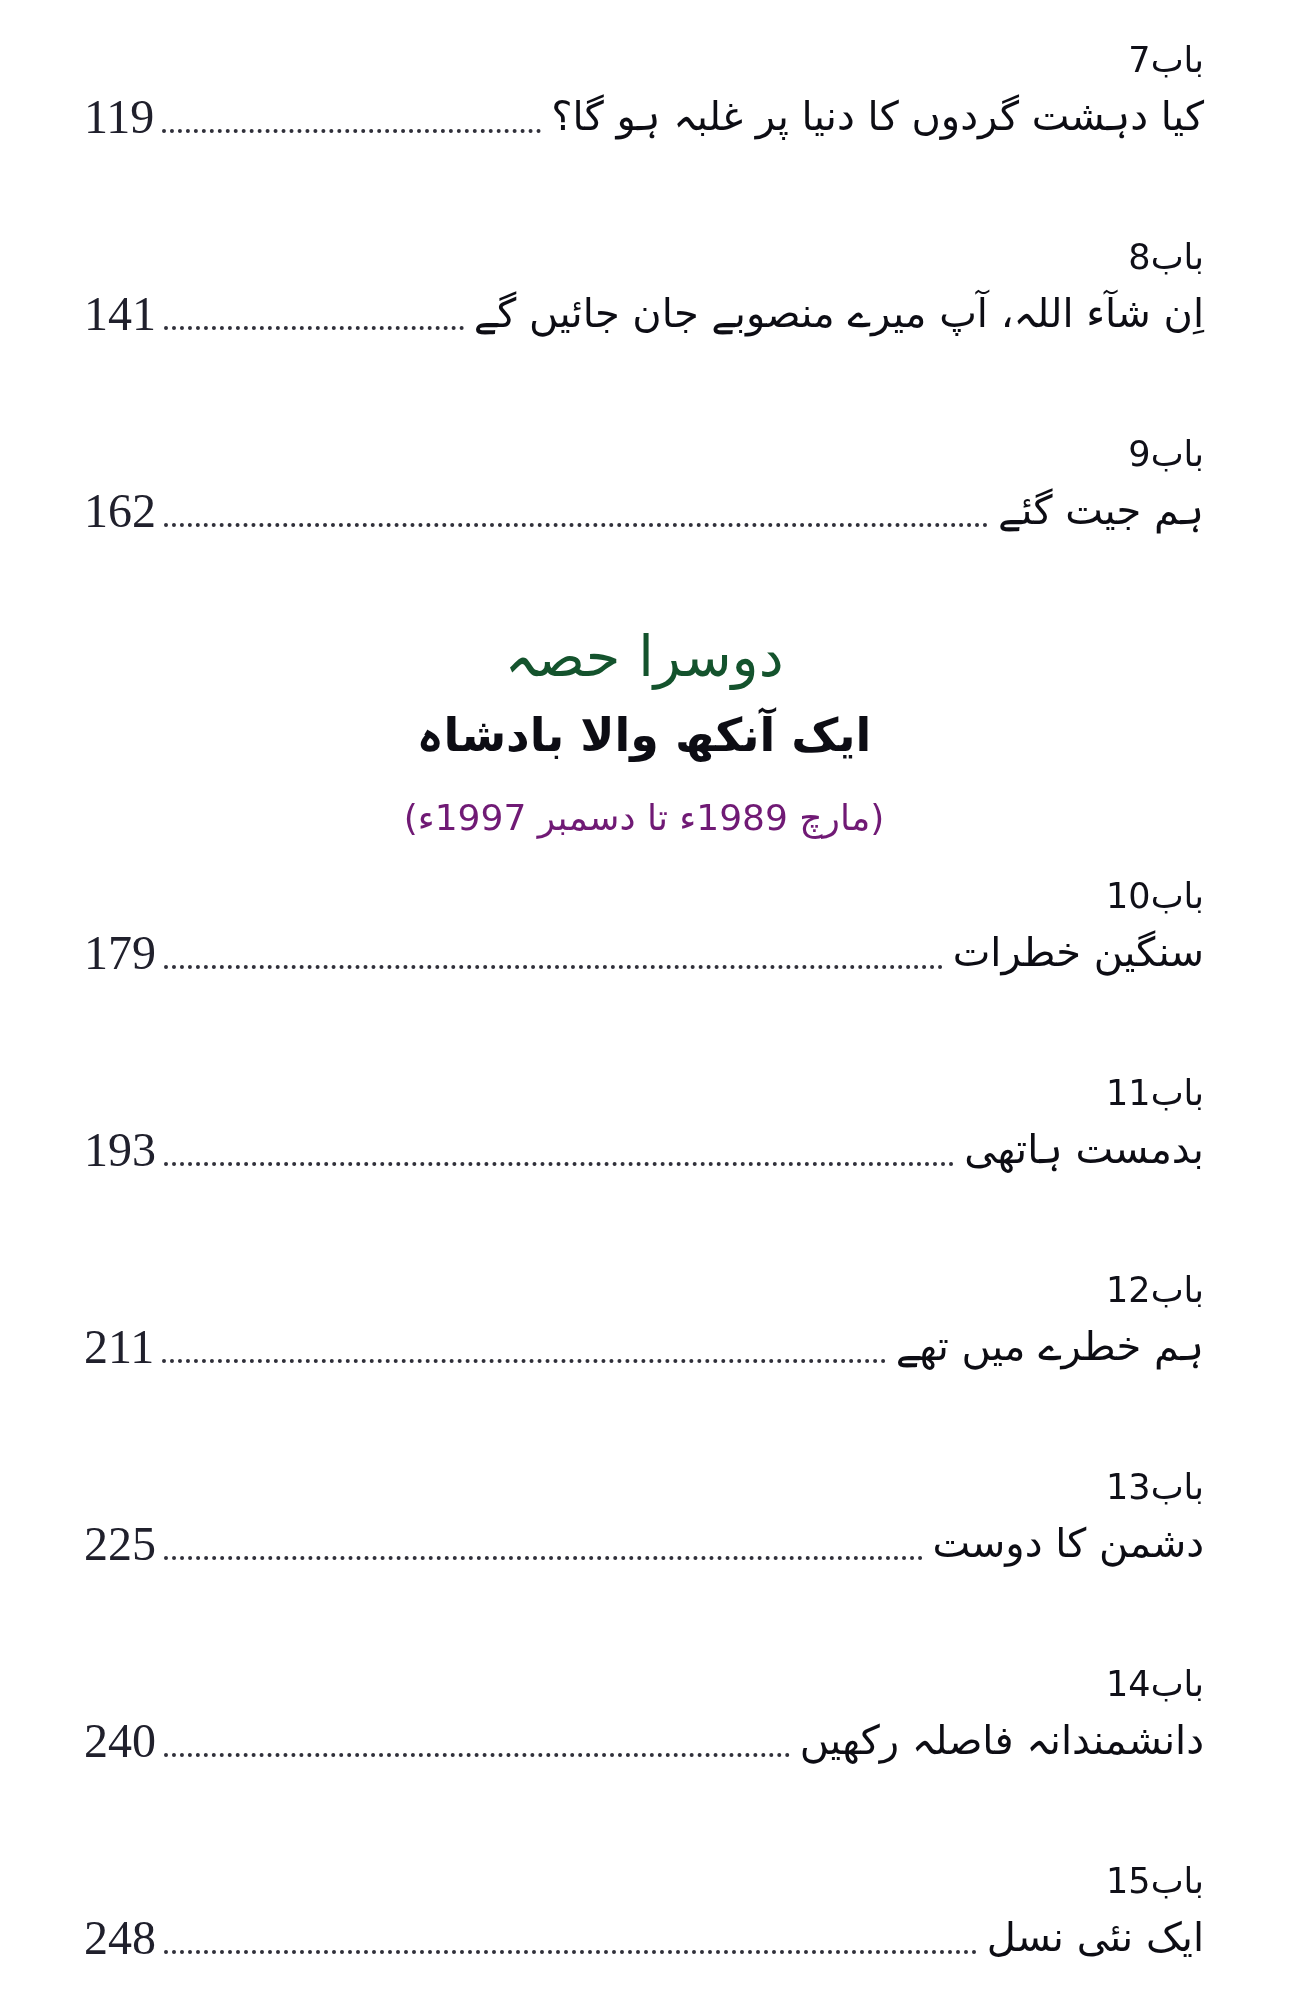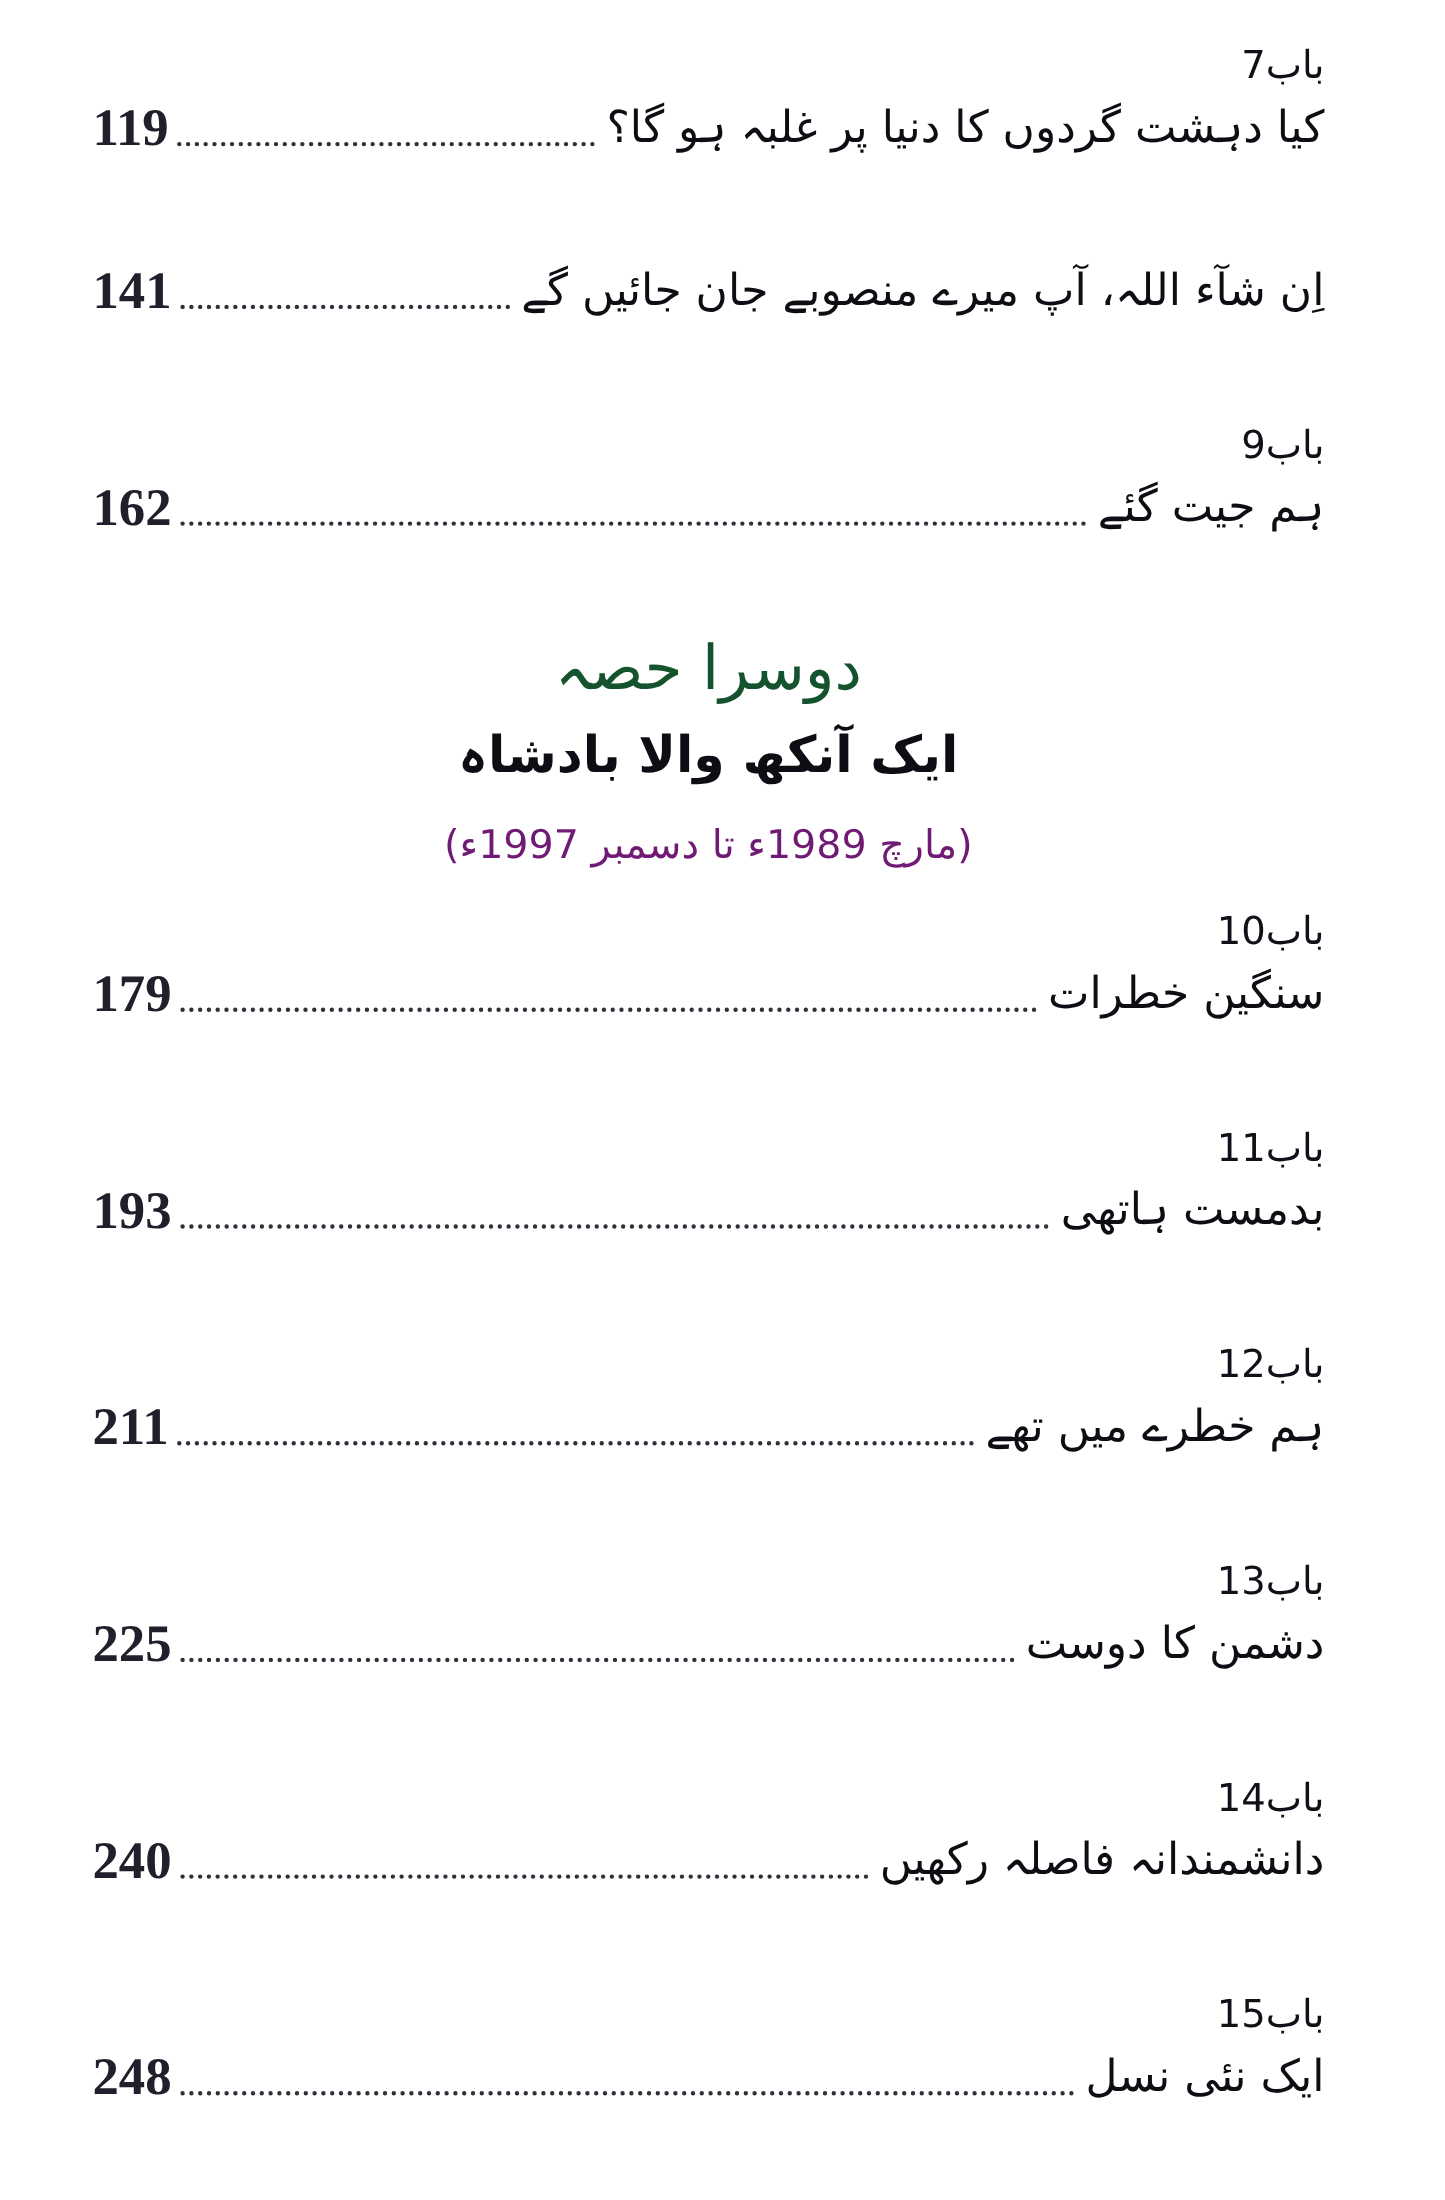--- a/index.html
+++ b/index.html
@@ -40,21 +40,20 @@
     min-width: 24px;
     border-bottom: 4px dotted #30303a;
     margin: 0 10px 14px 8px;
   }
   .page-num {
     font-family: "Liberation Serif", serif;
     font-size: 48px;
     line-height: 1.25;
     color: #20202c;
     white-space: nowrap;
-    font-weight: bold;
   }
   .section-divider {
     text-align: center;
     margin: -12px 0 24px 0;
   }
   .part-label {
     font-size: 56px;
     line-height: 1.5;
     color: #14532d;
   }
@@ -79,20 +78,21 @@
   <div class="toc-entry">
     <div class="chapter-label">باب7</div>
     <div class="title-row">
       <span class="chapter-title">کیا دہشت گردوں کا دنیا پر غلبہ ہو گا؟</span>
       <span class="leader"></span>
       <span class="page-num">119</span>
     </div>
   </div>
 
   <div class="toc-entry">
+    <div class="chapter-label">باب8</div>
     <div class="title-row">
       <span class="chapter-title">اِن شآء اللہ، آپ میرے منصوبے جان جائیں گے</span>
       <span class="leader"></span>
       <span class="page-num">141</span>
     </div>
   </div>
 
   <div class="toc-entry">
     <div class="chapter-label">باب9</div>
     <div class="title-row">

